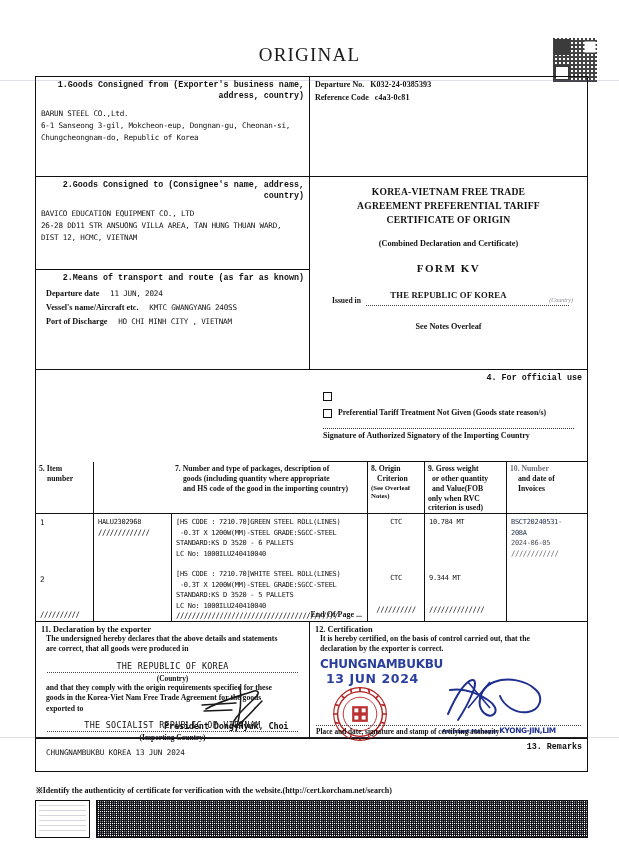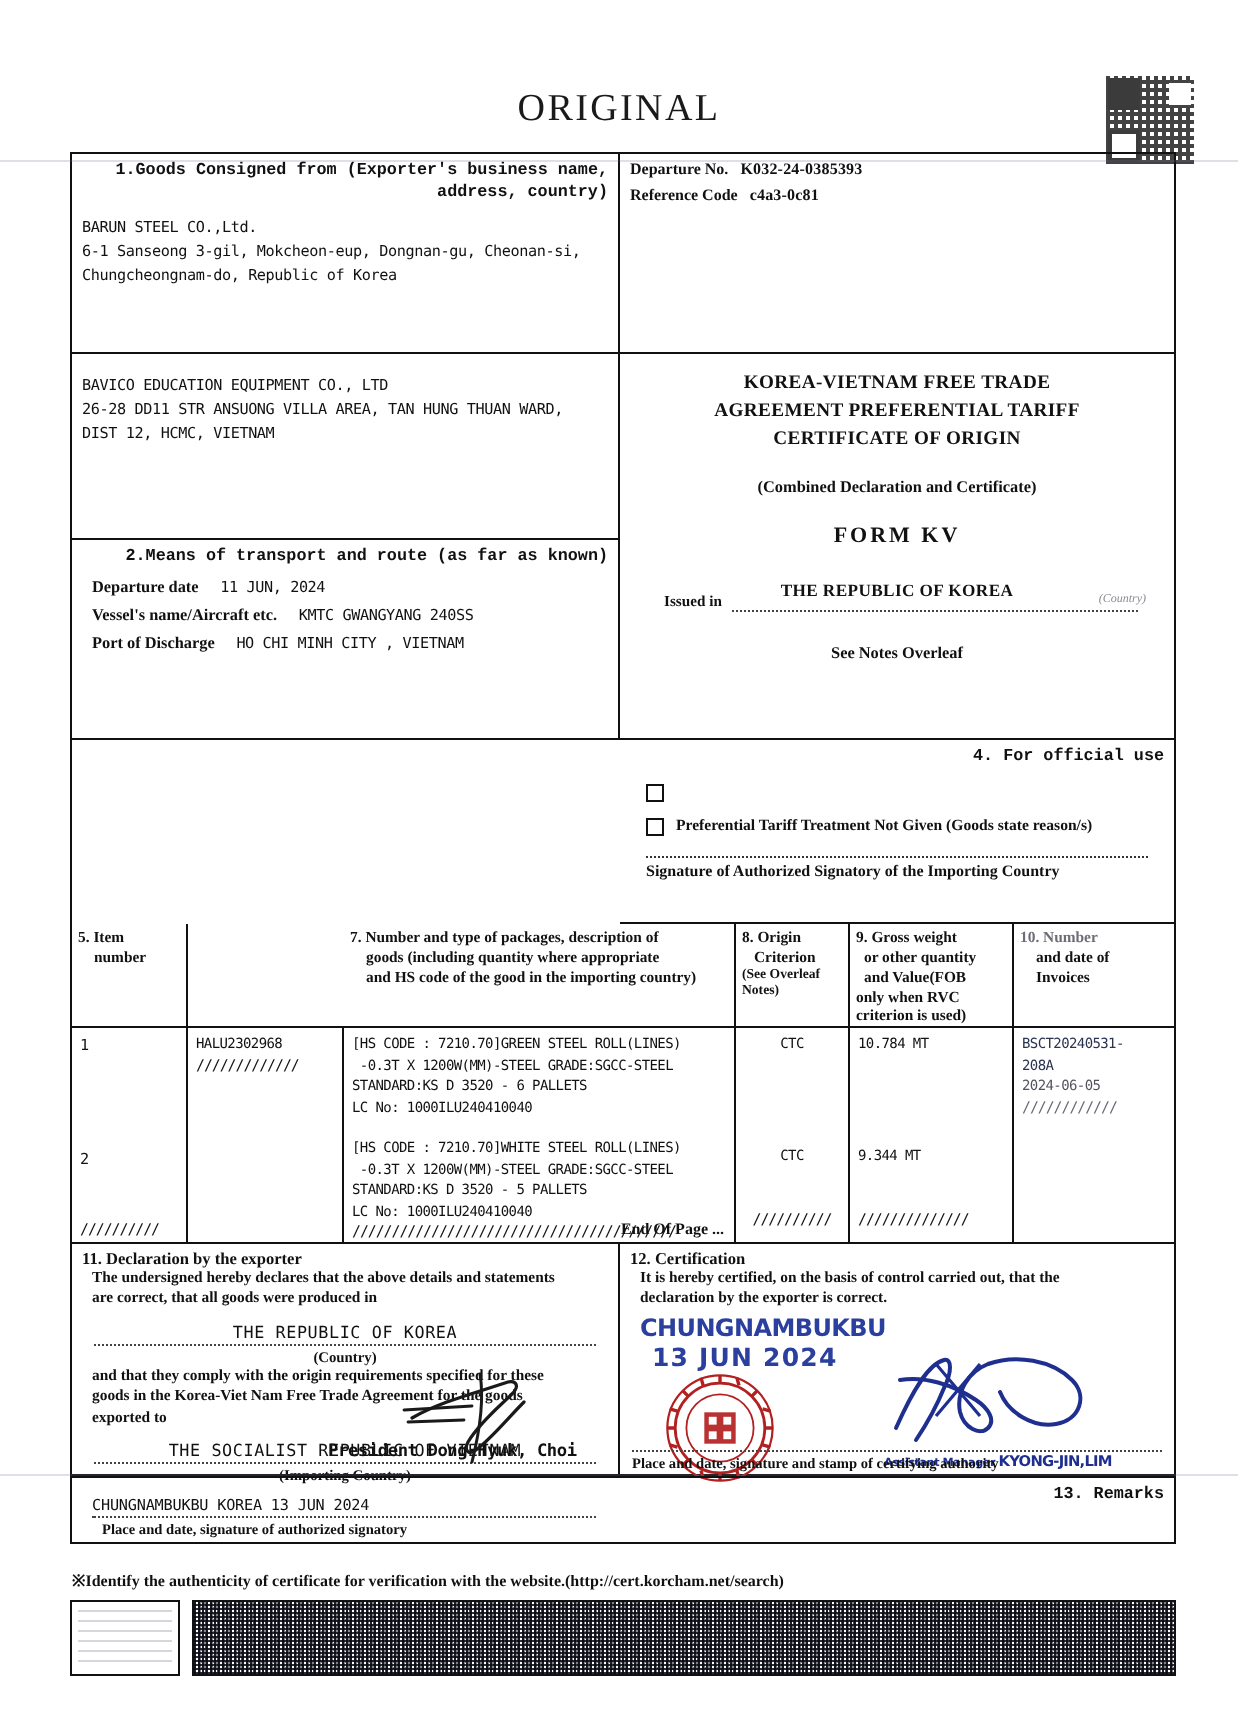--- a/index.html
+++ b/index.html
@@ -366,20 +366,21 @@
         <span>Departure No.</span>
         &nbsp;&nbsp;<span class="val">K032-24-0385393</span>
       </div>
       <div class="ref-line">
         <span>Reference Code</span>
         &nbsp;&nbsp;<span class="val">c4a3-0c81</span>
       </div>
     </div>
 
     <div class="cell bb br pad" id="box2">
+      <div class="lbl">2.Goods Consigned to (Consignee's name, address, country)</div>
       <div class="body">
         <div class="typed">BAVICO EDUCATION EQUIPMENT CO., LTD</div>
         <div class="typed">26-28 DD11 STR ANSUONG VILLA AREA, TAN HUNG THUAN WARD,</div>
         <div class="typed">DIST 12, HCMC, VIETNAM</div>
       </div>
     </div>
 
     <div class="cell bb" id="boxtitle">
       <div class="kv-title">
         <div>KOREA-VIETNAM FREE TRADE</div>
@@ -516,21 +517,20 @@
       <div class="country-fill">THE REPUBLIC OF KOREA</div>
       <div class="dotline"></div>
       <div class="cap-center">(Country)</div>
       <div class="d-txt">and that they comply with the origin requirements specified for these</div>
       <div class="d-txt">goods in the Korea-Viet Nam Free Trade Agreement for the goods</div>
       <div class="d-txt">exported to</div>
       <div class="country-fill">THE SOCIALIST REPUBLIC OF VIETNAM</div>
       <div class="dotline"></div>
       <div class="cap-center">(Importing Country)</div>
       <div class="sig-block">CHUNGNAMBUKBU KOREA 13 JUN 2024</div>
-      <div class="place-cap">Place and date, signature of authorized signatory</div>
       <div class="president">President  Dong-Hyuk, Choi</div>
       <svg class="ex-sig" viewBox="0 0 90 54">
         <path d="M10 28 C24 20, 40 16, 58 10 C62 9, 64 12, 60 16 C54 22, 44 30, 38 40 C36 44, 38 47, 42 44 C50 38, 58 28, 66 20" fill="none" stroke="#1a1a1a" stroke-width="1.6" stroke-linecap="round"></path>
         <path d="M6 24 L40 22 M8 30 L36 29" fill="none" stroke="#1a1a1a" stroke-width="1.4" stroke-linecap="round"></path>
         <path d="M44 6 C46 18, 44 34, 40 50" fill="none" stroke="#1a1a1a" stroke-width="1.5" stroke-linecap="round"></path>
       </svg>
     </div>
 
     <div class="cell pad" id="box12">
       <div class="d-head">12. Certification</div>

